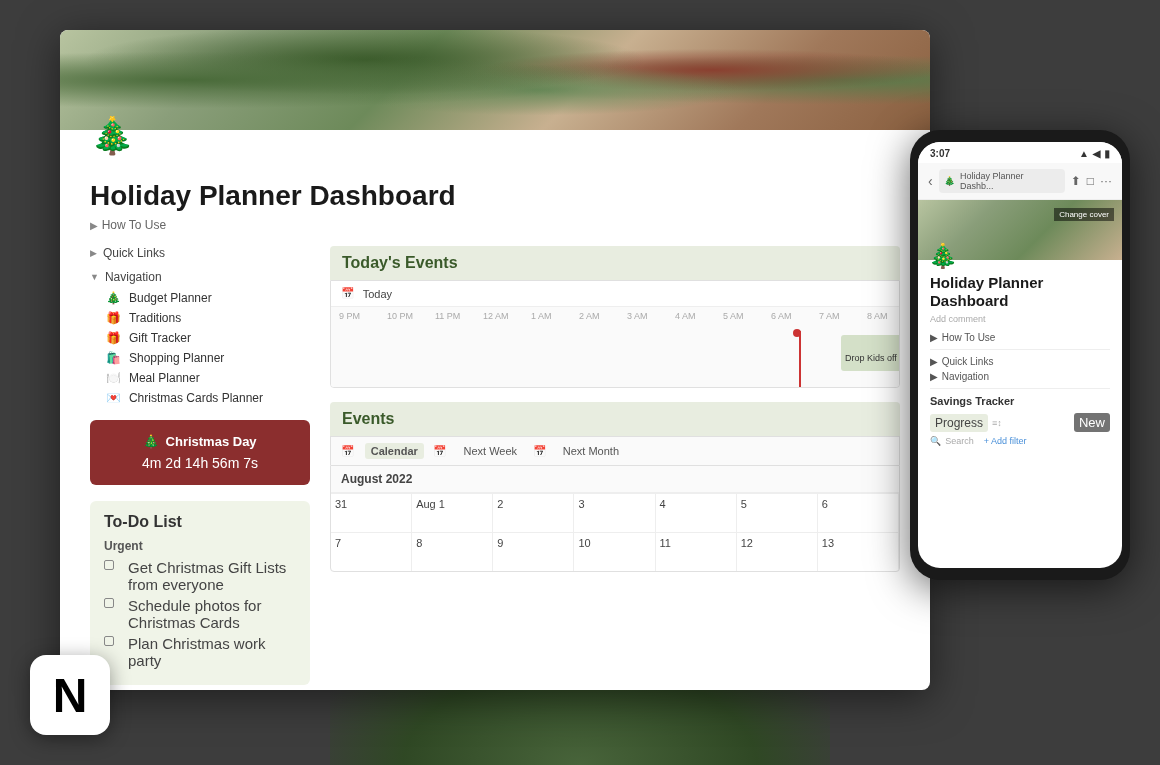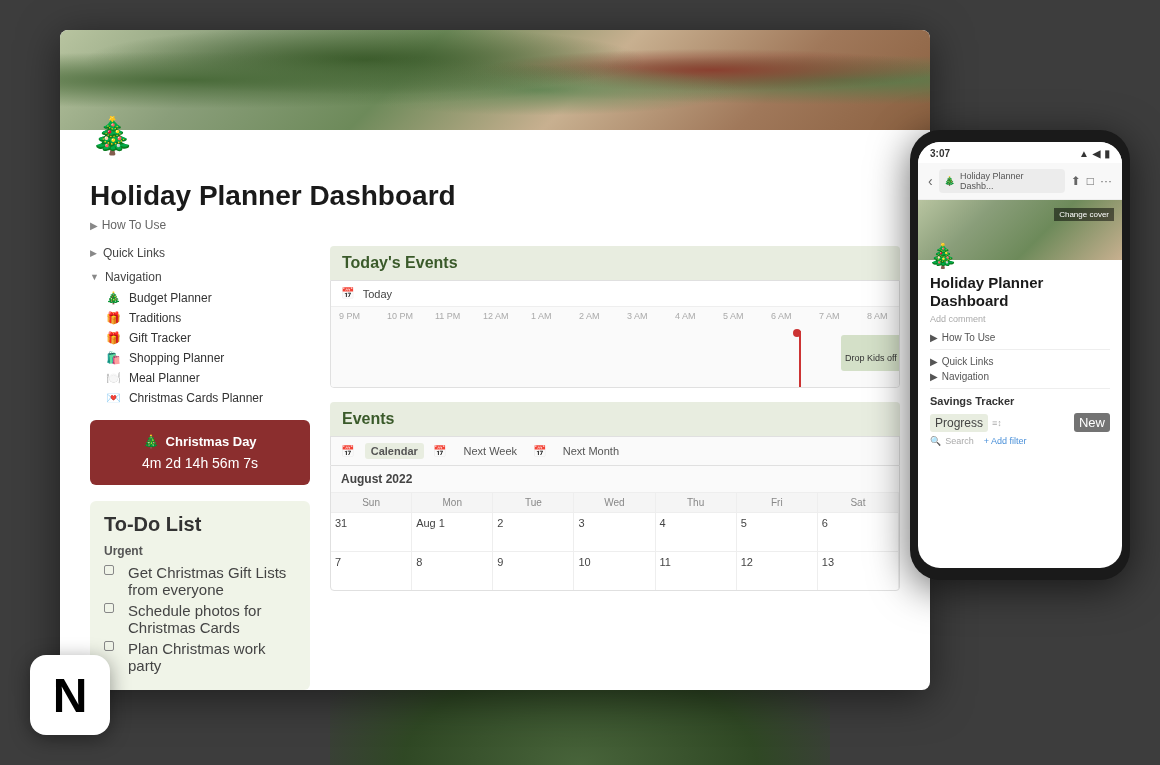--- a/index.html
+++ b/index.html
@@ -182,21 +182,21 @@
     }
 
     
     .todo-section {
       background: #f0f4e8;
       border-radius: 6px;
       padding: 12px 14px;
     }
 
     .todo-title {
-      font-size: 20px;
+      font-size: 16px;
       font-weight: 700;
       color: #333;
       margin-bottom: 8px;
     }
 
     .todo-urgent {
       font-size: 12px;
       font-weight: 600;
       color: #555;
       margin-bottom: 6px;
@@ -708,29 +708,20 @@
           <div class="events-toolbar">
             <span>📅</span>
             <span class="tab active">Calendar</span>
             <span>📅</span>
             <span class="tab">Next Week</span>
             <span>📅</span>
             <span class="tab">Next Month</span>
           </div>
           <div class="calendar-grid">
             <div class="calendar-month-label">August 2022</div>
-            <div class="calendar-days-header">
-              <div class="day-header">Sun</div>
-              <div class="day-header">Mon</div>
-              <div class="day-header">Tue</div>
-              <div class="day-header">Wed</div>
-              <div class="day-header">Thu</div>
-              <div class="day-header">Fri</div>
-              <div class="day-header">Sat</div>
-            </div>
 
             <div class="calendar-row">
               <div class="cal-cell prev-month">
                   <div class="date-num">31</div>
                 </div>
               <div class="cal-cell">
                   <div class="date-num">Aug 1</div>
                 </div>
               <div class="cal-cell">
                   <div class="date-num">2</div>

